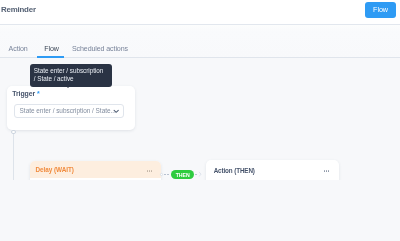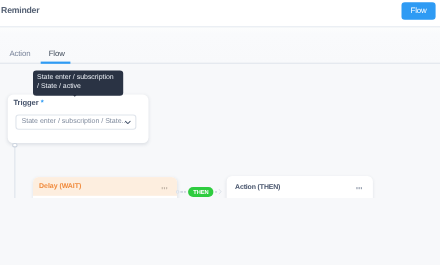--- a/index.html
+++ b/index.html
@@ -77,20 +77,21 @@
   <div class="topbar"></div>
   <div class="topbar-border"></div>
   <div class="title">Reminder</div>
   <div class="save"></div>
   <div class="save-label">Flow</div>
 
   <div class="tabstrip"></div>
   <div class="tabstrip-border"></div>
   <div class="tab" style="left:8.6px">Action</div>
   <div class="tab active" style="left:44.3px">Flow</div>
+  <div class="tab" style="left:72px">Scheduled actions</div>
   <div class="tabline"></div>
 
   <div class="tooltip">
     <div class="tooltip-text"><span>State enter / subscription</span><br><span>/ State / active</span></div>
   </div>
   <div class="tooltip-arrow"></div>
 
   <div class="card trigger-card"></div>
   <div class="trigger-label"><span>Trigger</span><span class="req"> *</span></div>
   <div class="trigger-select"></div>

